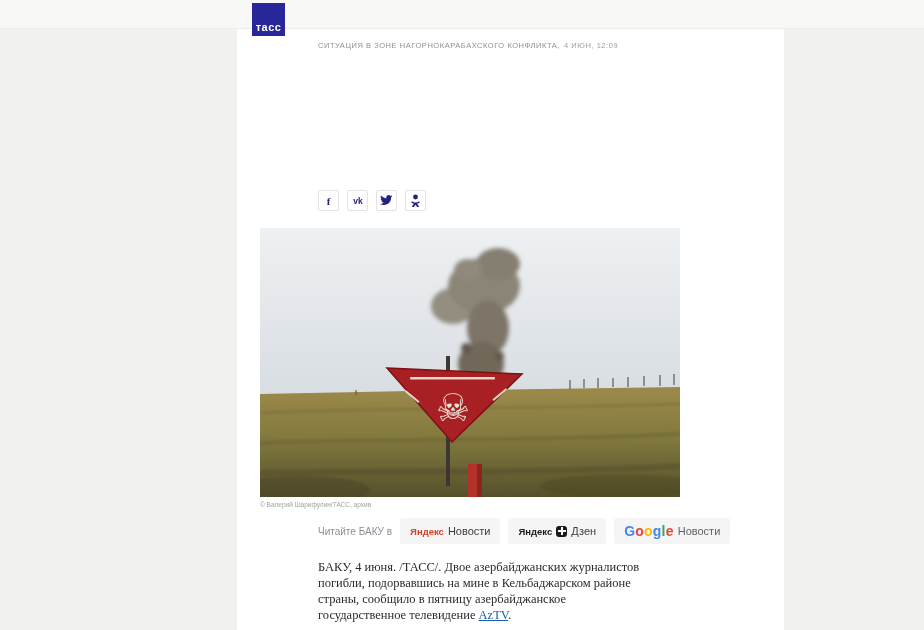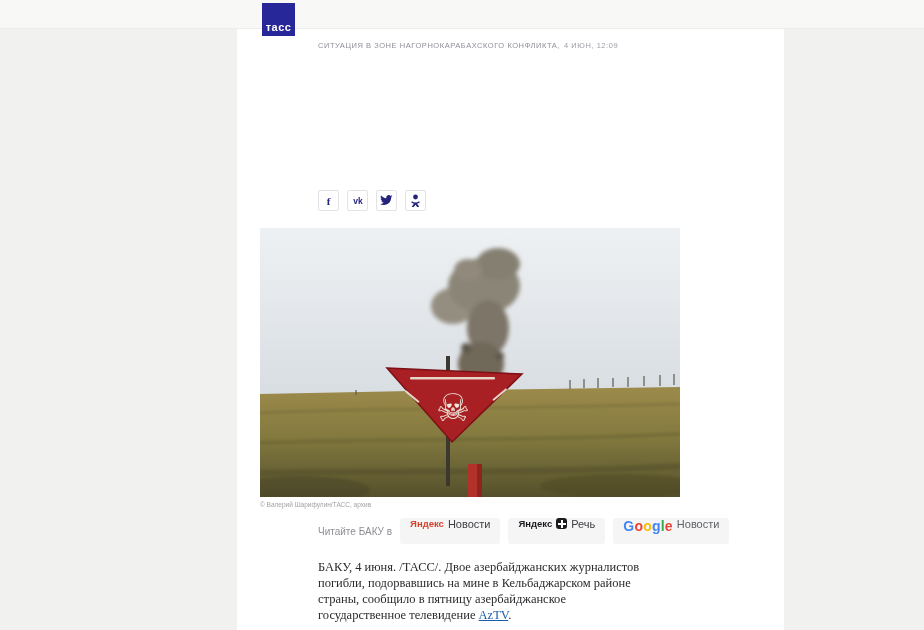--- a/index.html
+++ b/index.html
@@ -1,41 +1,41 @@
 <!DOCTYPE html>
 <html><head>
 <meta charset="utf-8">
 <style>
   * { margin:0; padding:0; box-sizing:border-box; }
   html,body { width:924px; height:630px; }
   body { font-family:"Liberation Sans", sans-serif; background:#f1f1ef; }
   .viewport { position:relative; width:924px; height:630px; overflow:hidden; background:#f1f1ef; }
   .top-band { position:absolute; left:0; top:0; width:924px; height:29px; background:#f8f8f6; border-bottom:1px solid #ececea; }
   .page { position:absolute; left:237px; top:29px; width:547px; height:601px; background:#ffffff; overflow:hidden; }
-  .logo { position:absolute; left:262px; top:3px; width:33px; height:33px; background:#27279a; z-index:5;
+  .logo { position:absolute; left:252px; top:3px; width:33px; height:33px; background:#27279a; z-index:5;
           display:flex; align-items:flex-end; justify-content:center; }
   .logo span { color:#fff; font-size:11px; font-weight:bold; letter-spacing:.5px; line-height:1; padding-bottom:3px; }
 
   .rubric { position:absolute; left:81px; top:12px; font-size:7.5px; letter-spacing:.55px; color:#8f8f99; text-transform:uppercase; white-space:nowrap; }
   .rubric .date { color:#9d9da6; margin-left:4px; }
 
   h1.title { position:absolute; left:81px; top:30px; width:330px; font-size:21px; line-height:23.5px; font-weight:500; color:#17171f; }
   .lead { position:absolute; left:81px; top:115px; width:335px; font-size:11.5px; line-height:14px; color:#73737f; }
 
   .share { position:absolute; left:81px; top:161px; display:flex; gap:8px; }
   .share-btn { width:21px; height:21px; background:#fff; border:1px solid #e2e2e8; border-radius:2px;
                display:flex; align-items:center; justify-content:center; cursor:pointer; }
   .share-btn svg { display:block; }
 
   .photo { position:absolute; left:23px; top:199px; width:420px; height:269px; overflow:hidden; background:#dfe3e6; }
   .credit { position:absolute; left:23px; top:472px; font-size:6.5px; color:#a2a2a2; }
 
   .readrow { position:absolute; left:81px; top:489px; display:flex; align-items:center; }
   .readrow .label { font-size:10px; color:#8d8d96; margin-right:8px; white-space:nowrap; }
-  .chip { display:inline-flex; align-items:flex-start; gap:4px; background:#f5f5f6; border-radius:3px;
+  .chip { display:inline-flex; align-items:center; gap:4px; background:#f5f5f6; border-radius:3px;
           height:26px; padding:0 10px; margin-right:8px; cursor:pointer; white-space:nowrap; }
   .chip .b1 { font-weight:bold; font-size:9.5px; }
   .chip .b2 { font-size:11px; color:#3c3c42; }
   .chip-yandex .b1 { color:#d6412b; }
   .chip-zen .b1 { color:#1a1a1f; }
   .chip-google .b2 { color:#5f6368; }
   .zen-badge { width:11px; height:11px; border-radius:3px; background:#1a1a1f; position:relative; display:inline-block; }
   .zen-badge::before { content:""; position:absolute; left:4.5px; top:1.5px; width:2px; height:8px; background:#fff; }
   .zen-badge::after  { content:""; position:absolute; left:1.5px; top:4.5px; width:8px; height:2px; background:#fff; }
   .gword { font-weight:bold; font-size:14px; letter-spacing:.2px; }
@@ -165,21 +165,21 @@
 
     <div class="readrow">
       <span class="label">Читайте БАКУ в</span>
       <span class="chip chip-yandex">
         <span class="b1">Яндекс</span>
         <span class="b2">Новости</span>
       </span>
       <span class="chip chip-zen">
         <span class="b1">Яндекс</span>
         <span class="zen-badge"></span>
-        <span class="b2">Речь</span>
+        <span class="b2">Дзен</span>
       </span>
       <span class="chip chip-google">
         <span class="gword"><span style="color: rgb(66, 133, 244);">G</span><span style="color: rgb(234, 67, 53);">o</span><span style="color: rgb(251, 188, 5);">o</span><span style="color: rgb(66, 133, 244);">g</span><span style="color: rgb(52, 168, 83);">l</span><span style="color: rgb(234, 67, 53);">e</span></span>
         <span class="b2">Новости</span>
       </span>
     </div>
 
     <div class="article-body">
       <p><span>БАКУ, 4 июня. /ТАСС/. Двое азербайджанских журналистов погибли, подорвавшись на мине в Кельбаджарском районе страны, сообщило в пятницу азербайджанское государственное телевидение </span><a>AzTV</a><span>.</span></p>
 

